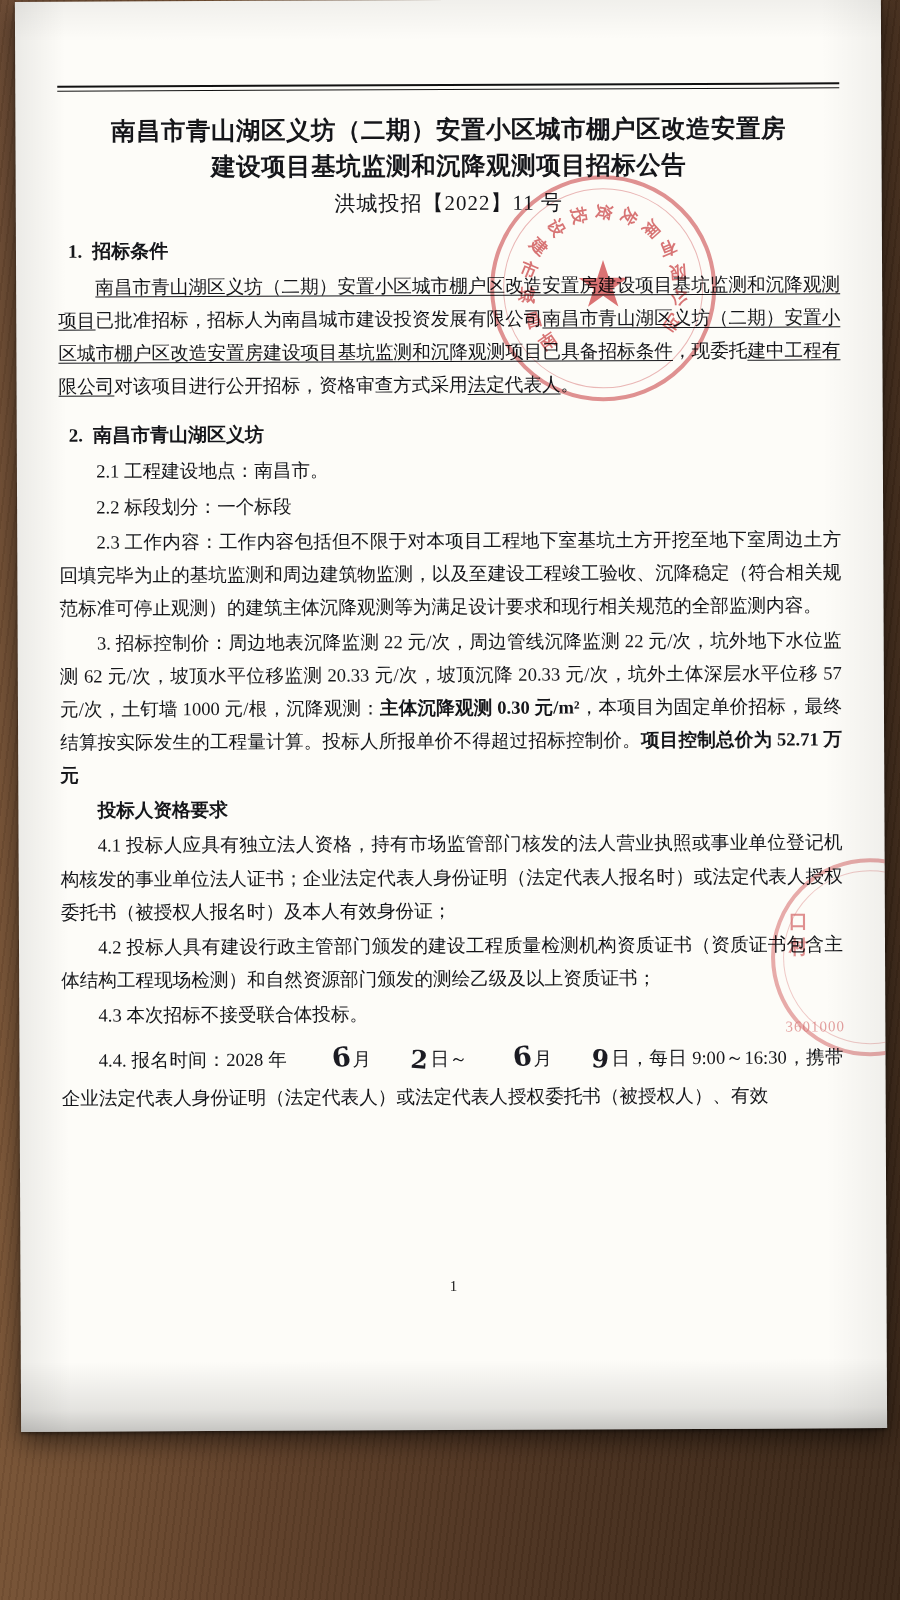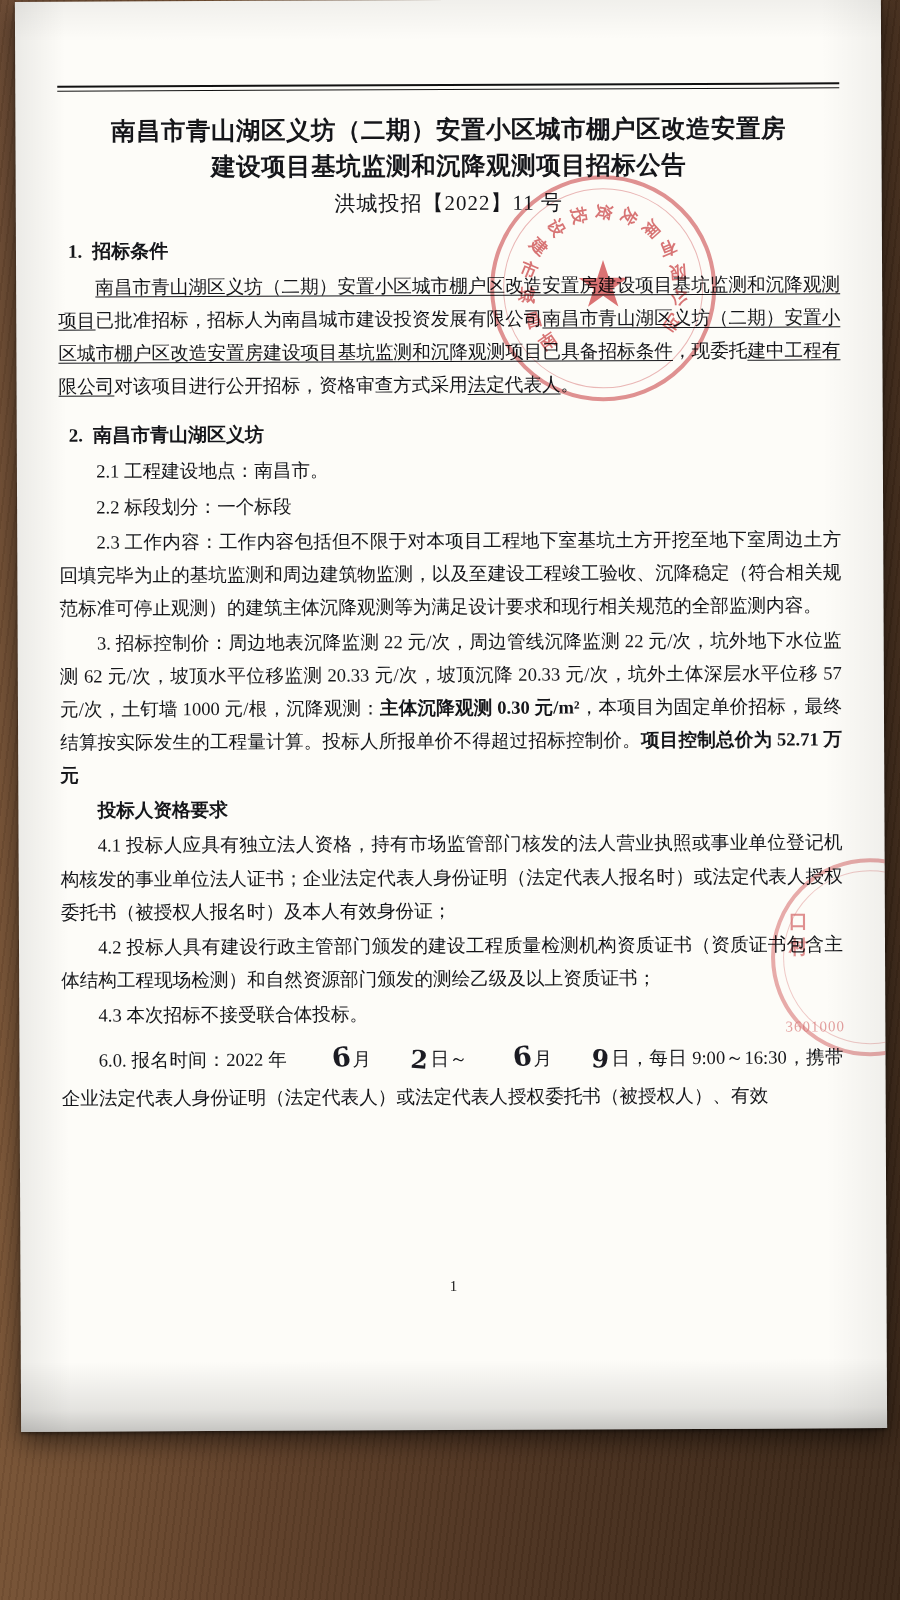--- a/index.html
+++ b/index.html
@@ -238,21 +238,21 @@
     <p class="body">2.2 标段划分：一个标段</p>
     <p class="body">2.3 工作内容：工作内容包括但不限于对本项目工程地下室基坑土方开挖至地下室周边土方回填完毕为止的基坑监测和周边建筑物监测，以及至建设工程竣工验收、沉降稳定（符合相关规范标准可停止观测）的建筑主体沉降观测等为满足设计要求和现行相关规范的全部监测内容。</p>
 
     <p class="body"><span>3. 招标控制价：周边地表沉降监测 22 元/次，周边管线沉降监测 22 元/次，坑外地下水位监测 62 元/次，坡顶水平位移监测 20.33 元/次，坡顶沉降 20.33 元/次，坑外土体深层水平位移 57 元/次，土钉墙 1000 元/根，沉降观测：</span><span class="b">主体沉降观测 0.30 元/m²</span><span>，本项目为固定单价招标，最终结算按实际发生的工程量计算。投标人所报单价不得超过招标控制价。</span><span class="b">项目控制总价为 52.71 万元</span></p>
 
     <p class="body b"><span>投标人资格要求</span></p>
     <p class="body">4.1 投标人应具有独立法人资格，持有市场监管部门核发的法人营业执照或事业单位登记机构核发的事业单位法人证书；企业法定代表人身份证明（法定代表人报名时）或法定代表人授权委托书（被授权人报名时）及本人有效身份证；</p>
     <p class="body">4.2 投标人具有建设行政主管部门颁发的建设工程质量检测机构资质证书（资质证书包含主体结构工程现场检测）和自然资源部门颁发的测绘乙级及以上资质证书；</p>
     <p class="body">4.3 本次招标不接受联合体投标。</p>
 
-    <p class="body"><span>6.0. 报名时间：2022 年</span>&nbsp;<span class="hand">6</span><span>月</span><span class="hand s2">2</span><span>日～</span>&nbsp;<span class="hand">6</span><span>月</span><span class="hand s2">9</span><span>日，</span><span>每日 9:00～16:30，携带企业法定代表人身份证明（法定代表人）或法定代表人授权委托书（被授权人）、有效</span></p>
+    <p class="body"><span>4.4. 报名时间：2028 年</span>&nbsp;<span class="hand">6</span><span>月</span><span class="hand s2">2</span><span>日～</span>&nbsp;<span class="hand">6</span><span>月</span><span class="hand s2">9</span><span>日，</span><span>每日 9:00～16:30，携带企业法定代表人身份证明（法定代表人）或法定代表人授权委托书（被授权人）、有效</span></p>
 
   </div>
 
   <div class="page-no">1</div>
 
   <div class="seal" id="seal-main">
     <div class="ring2"></div>
     <div class="seal-text" id="seal-main-text">
         <span style="transform: rotate(-125deg) translate(0px, -84px) rotate(90deg);">南</span>
         <span style="transform: rotate(-105.769deg) translate(0px, -84px) rotate(90deg);">昌</span>

